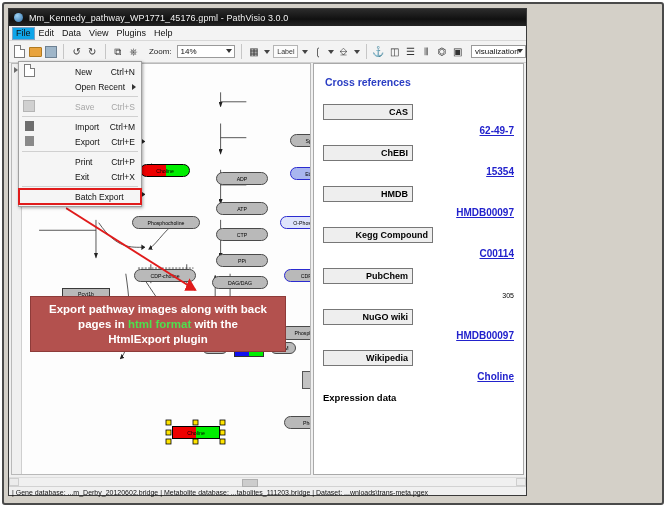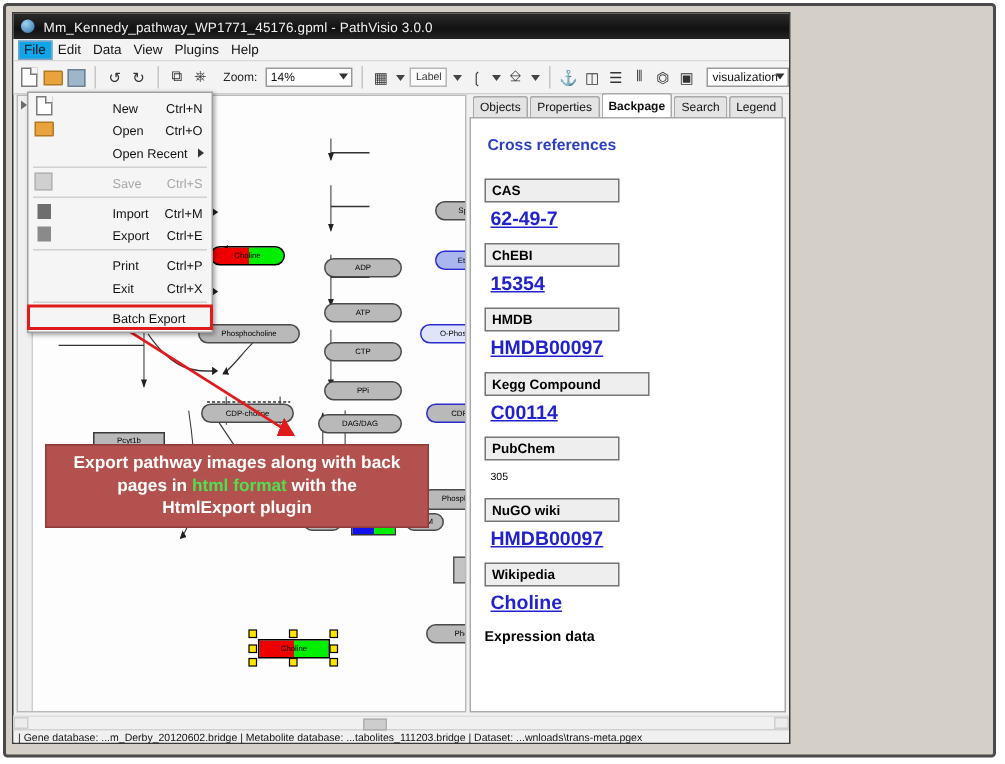--- a/index.html
+++ b/index.html
@@ -57,24 +57,24 @@
 
   
   #sidepanel{width:211px;flex:0 0 auto;background:#f0f0f0;display:flex;flex-direction:column;margin:2px 2px 2px 0;}
   #tabstrip{display:flex;align-items:flex-end;height:15px;padding-left:2px;gap:1px;}
   .tab{font-size:8px;color:#111;background:#e4e4e4;border:1px solid #a9a9a9;border-bottom:none;
     padding:1px 4px;line-height:11px;border-radius:2px 2px 0 0;}
   .tab.sel{background:#ffffff;font-weight:bold;padding:2px 4px;}
   #backpage{flex:1 1 auto;background:#ffffff;border:1px solid #a9a9a9;overflow:hidden;
     padding:10px 9px 4px 9px;box-sizing:border-box;}
   .bp-h1{color:#2b3ec4;font-size:10.5px;font-weight:bold;margin:2px 0 16px 2px;}
-  .xref{margin-bottom:7px;}
+  .xref{margin-bottom:7px;text-align:right;}
   .xref-head{border:1px solid #777;background:#eeeeee;font-size:9px;font-weight:bold;color:#000;
     padding:2px 4px;width:90px;box-sizing:border-box;}
-  .xref-val{font-size:13px;color:#2222cc;text-decoration:underline;margin:3px 0 0 4px;display:inline-block;font-weight:bold;}
+  .xref-val{font-size:10px;color:#2222cc;text-decoration:underline;margin:3px 0 0 4px;display:inline-block;font-weight:bold;}
   .xref-val.plain{color:#000;text-decoration:none;font-weight:normal;font-size:7px;}
   .bp-h2{font-size:9.5px;font-weight:bold;color:#000;margin-top:8px;}
 
   
   #statusouter{position:absolute;left:0;bottom:0;width:100%;height:18px;background:#f0f0f0;}
   #hscroll{height:8px;background:#f0f0f0;border-top:1px solid #dedede;position:relative;}
   #hscroll .thumb{position:absolute;left:45%;top:1px;width:14px;height:6px;background:#cdcdcd;border:1px solid #b0b0b0;}
   #hscroll .lend,#hscroll .rend{position:absolute;top:0px;width:10px;height:8px;background:#ececec;border:1px solid #cfcfcf;box-sizing:border-box;}
   #hscroll .lend{left:0;} #hscroll .rend{right:0;}
   #statusbar{height:10px;display:flex;align-items:center;font-size:7px;color:#111;
@@ -352,27 +352,20 @@
           <div class="node prot" style="left:356px;top:306px;width:48px;height:12px;">
             <span class="lbl-w">Ptdss2</span>
             </div>
 
           <div style="position:absolute;left:222px;top:282px;width:28px;height:9px;border:1px solid #333;overflow:hidden;background:linear-gradient(90deg,#1111ee 0 50%,#00ee00 50% 100%);"></div>
           <div style="position:absolute;left:290px;top:307px;width:16px;height:16px;border:1px solid #555;background:#c3c3c3;"></div>
         </div>
       </div>
 
       <div id="sidepanel">
-        <div id="tabstrip">
-          <span class="tab">Objects</span>
-          <span class="tab">Properties</span>
-          <span class="tab sel">Backpage</span>
-          <span class="tab">Search</span>
-          <span class="tab">Legend</span>
-        </div>
 
         <div id="backpage">
           <div class="bp-h1">Cross references</div>
 
           <div class="xref">
             <div class="xref-head">CAS</div>
             <a class="xref-val">62-49-7</a>
           </div>
           <div class="xref">
             <div class="xref-head">ChEBI</div>
@@ -411,25 +404,20 @@
         <span class="rend"></span>
       </div>
       <div id="statusbar">| Gene database: ...m_Derby_20120602.bridge | Metabolite database: ...tabolites_111203.bridge | Dataset: ...wnloads\trans-meta.pgex</div>
     </div>
 
     <div id="filemenu">
       <div class="mi">
         <span class="ic"><span class="icn-new"></span></span>
         <span class="lbl">New</span>
         <span class="acc">Ctrl+N</span>
-      </div>
-      <div class="mi">
-        <span class="ic"><span class="icn-open"></span></span>
-        <span class="lbl">Open</span>
-        <span class="acc">Ctrl+O</span>
       </div>
       <div class="mi">
         <span class="ic"></span>
         <span class="lbl">Open Recent</span>
         <span class="submore"></span>
       </div>
       <div class="msep"></div>
       <div class="mi disabled">
         <span class="ic"><span class="icn-save dim"></span></span>
         <span class="lbl">Save</span>

